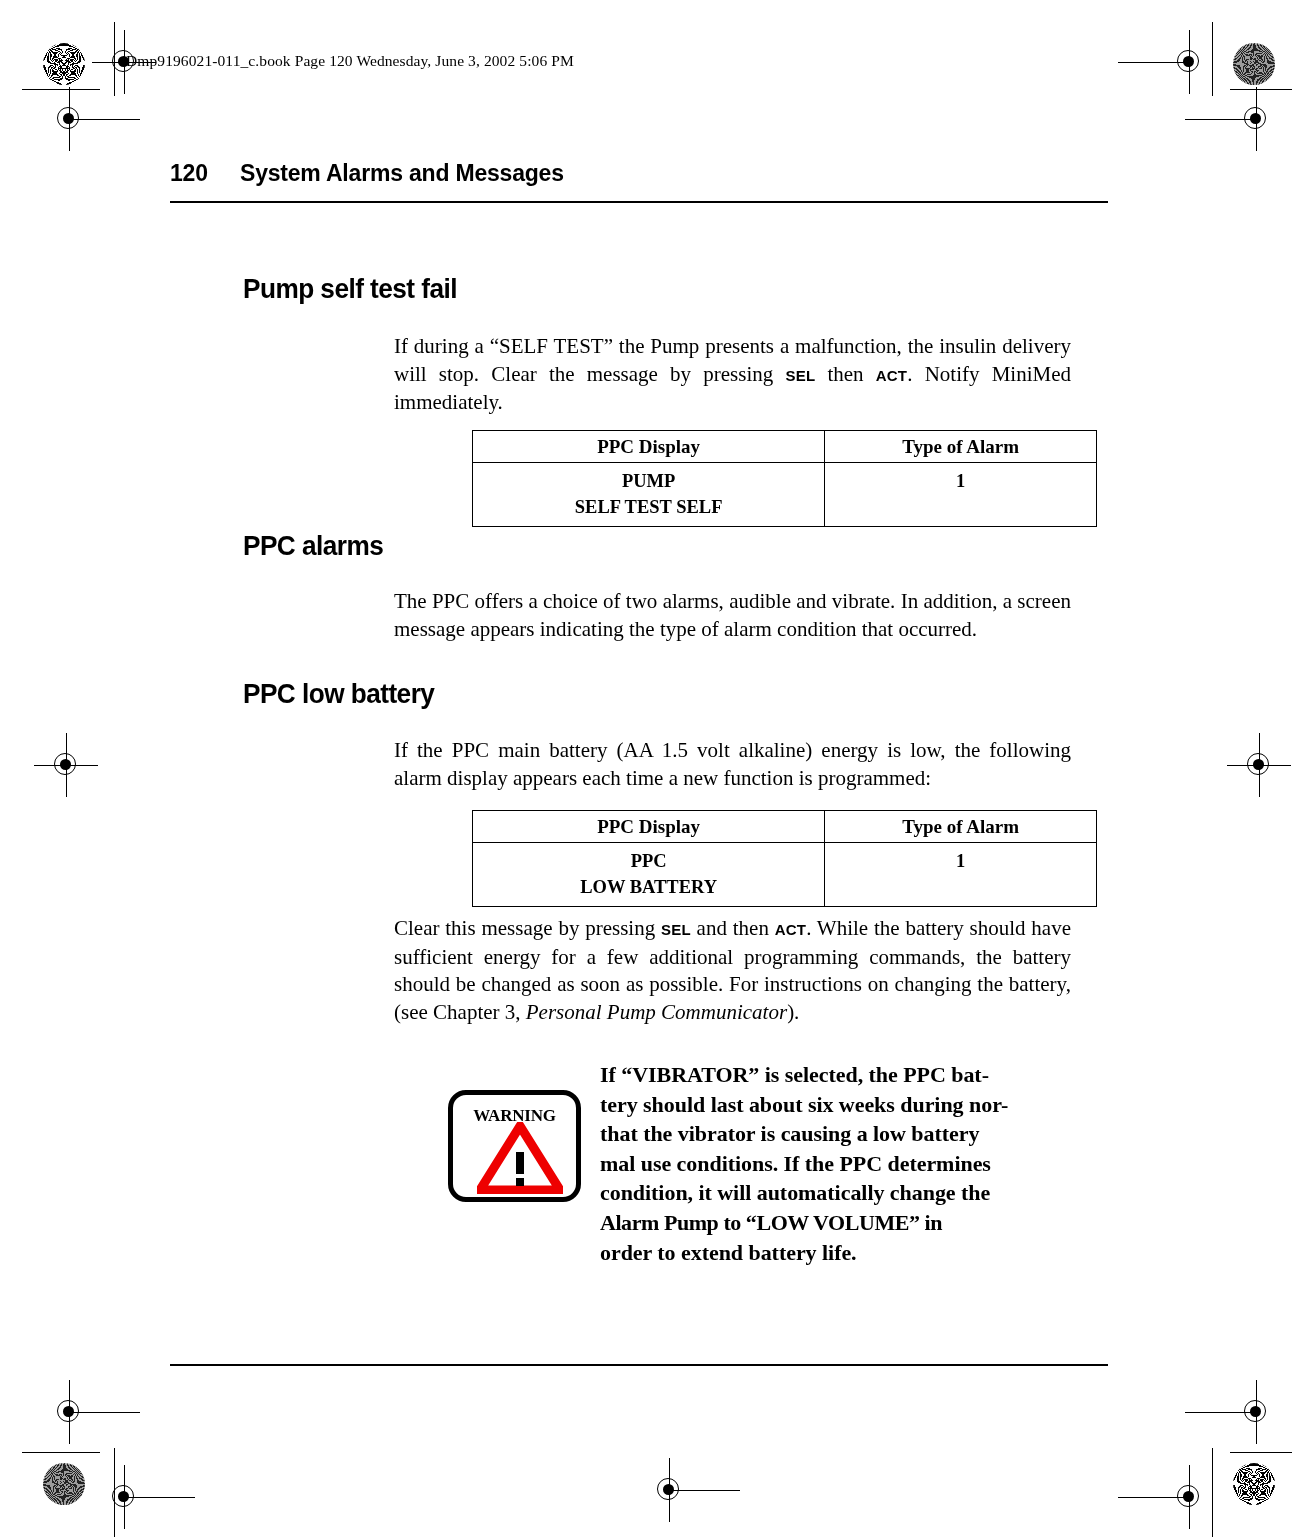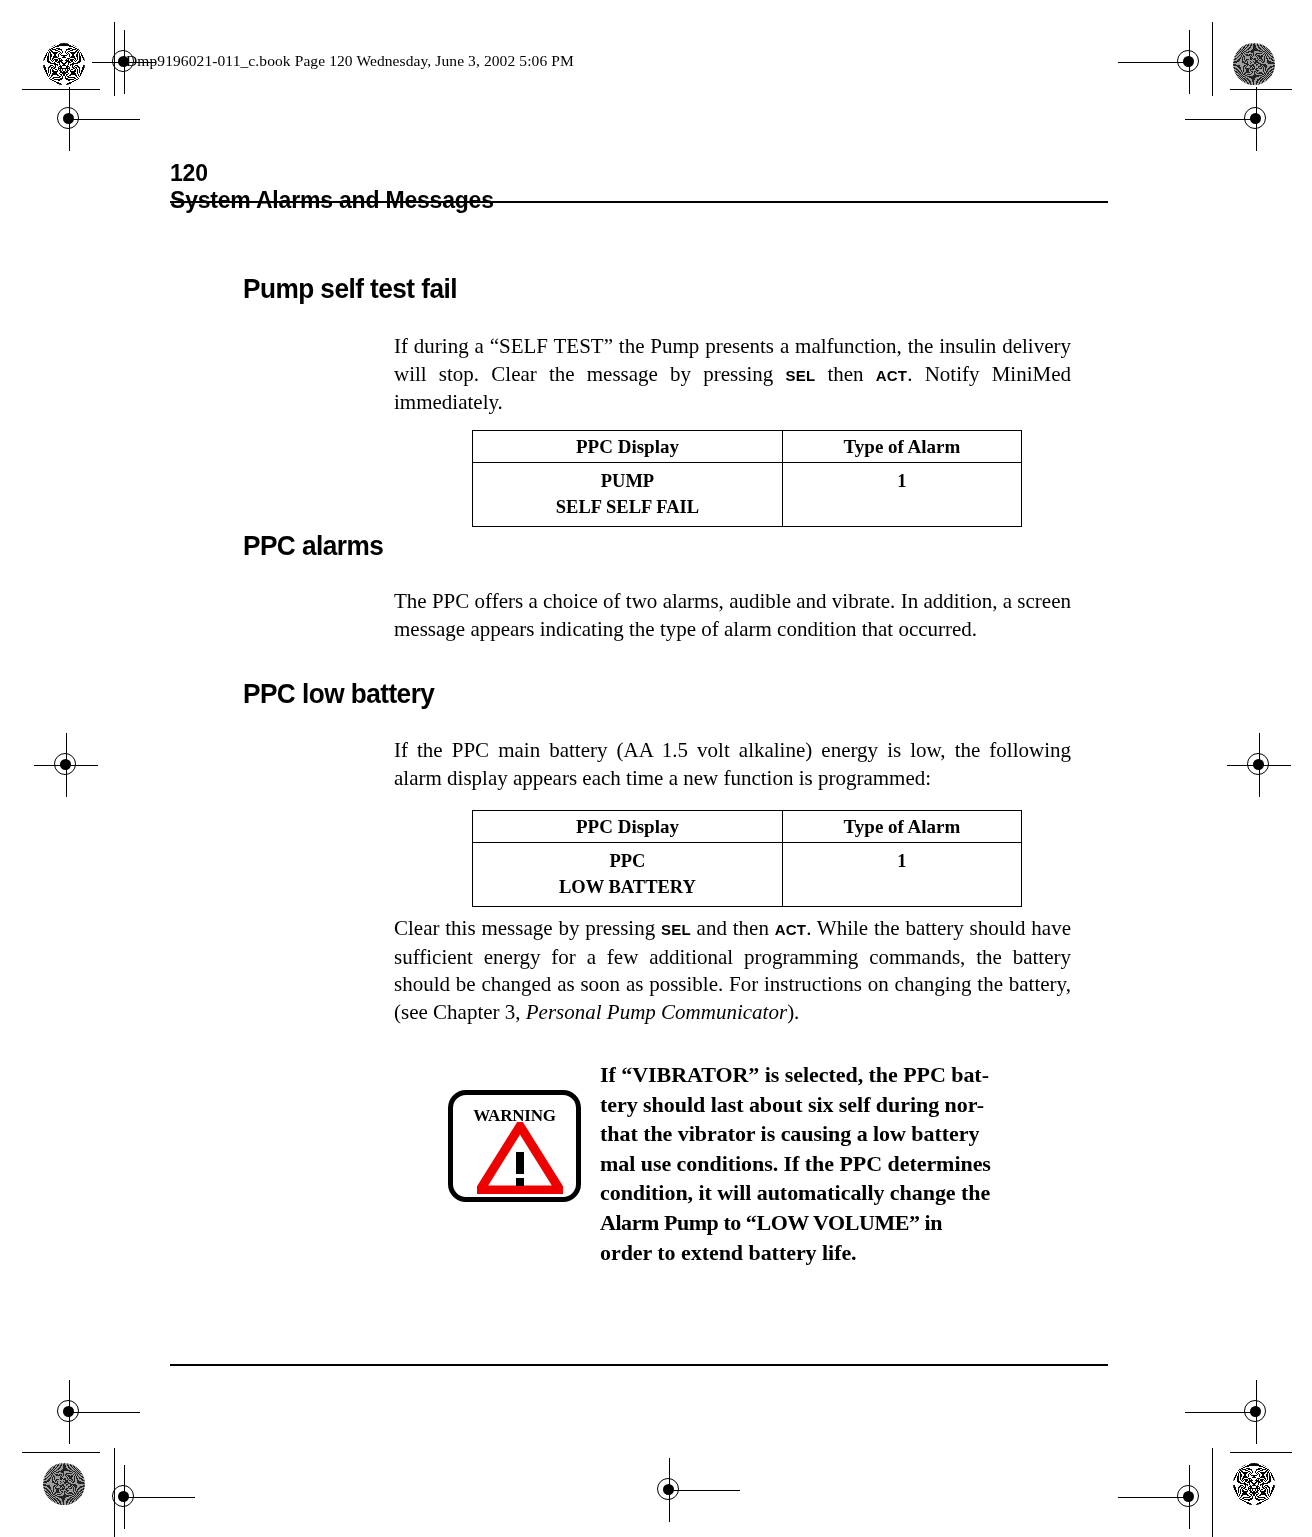--- a/index.html
+++ b/index.html
@@ -93,21 +93,20 @@
     position: absolute;
     left: 170px;
     top: 160px;
     width: 940px;
     font-family: "Liberation Sans", "DejaVu Sans", sans-serif;
     font-weight: bold;
     font-size: 23px;
     letter-spacing: -0.2px;
     display: flex;
     align-items: baseline;
-    flex-direction: column;
   }
   .running-head .folio { width: 70px; }
   .rule-top {
     position: absolute;
     left: 170px;
     top: 201px;
     width: 938px;
     height: 2px;
     background: #000;
   }
@@ -152,21 +151,21 @@
     font-weight: bold;
     font-size: 15px;
     letter-spacing: 0.2px;
   }
   p.body i { font-style: italic; }
 
   
   table.alarm {
     position: absolute;
     border-collapse: collapse;
-    width: 550px;
+    width: 625px;
     font-family: "Liberation Serif", "DejaVu Serif", serif;
   }
   table.alarm td, table.alarm th {
     border: 1.6px solid #000;
     text-align: center;
     font-weight: bold;
     font-size: 18.5px;
     padding: 0;
   }
   table.alarm th {
@@ -344,21 +343,21 @@
       <thead>
         <tr>
           <th>PPC Display</th>
           <th>Type of Alarm</th>
         </tr>
       </thead>
       <tbody>
         <tr>
           <td class="display-cell">
             <div>PUMP</div>
-            <div>SELF SELF FAIL</div>
+            <div>SELF TEST SELF</div>
           </td>
           <td class="type-cell">1</td>
         </tr>
       </tbody>
     </table>
 
     <h2 class="section" style="top:529px;">PPC alarms</h2>
     <p class="body" style="top:588px;">The PPC offers a choice of two alarms, audible and vibrate. In addition, a screen message appears indicating the type of alarm condition that occurred.</p>
 
     <h2 class="section" style="top:677px;">PPC low battery</h2>
@@ -390,21 +389,21 @@
         <div class="tri">
           <svg width="86" height="72" viewBox="0 0 86 72" xmlns="http://www.w3.org/2000/svg">
             <polygon points="43,4 83,68 3,68" fill="none" stroke="#ee0000" stroke-width="9" stroke-linejoin="miter"></polygon>
             <rect x="39" y="30" width="8" height="22" fill="#000"></rect>
             <rect x="39" y="56" width="8" height="8" fill="#000"></rect>
           </svg>
         </div>
       </div>
       <div class="warning-text">
         <span class="line">If “VIBRATOR” is selected, the PPC bat-</span>
-        <span class="line">tery should last about six self during nor-</span>
+        <span class="line">tery should last about six weeks during nor-</span>
         <span class="line">that the vibrator is causing a low battery</span>
         <span class="line">mal use conditions.  If the PPC determines</span>
         <span class="line">condition, it will automatically change the</span>
         <span class="line tight">Alarm Pump to “LOW VOLUME” in</span>
         <span class="line">order to extend battery life.</span>
       </div>
     </div>
 
   </div>
 </div>

